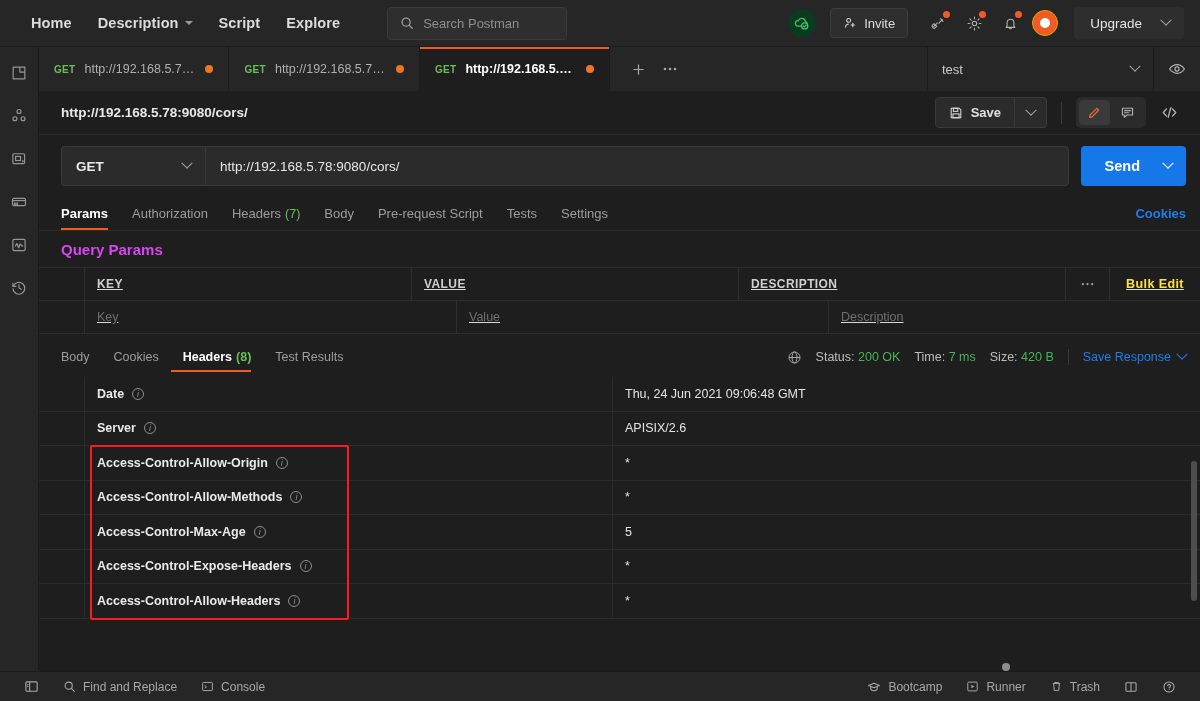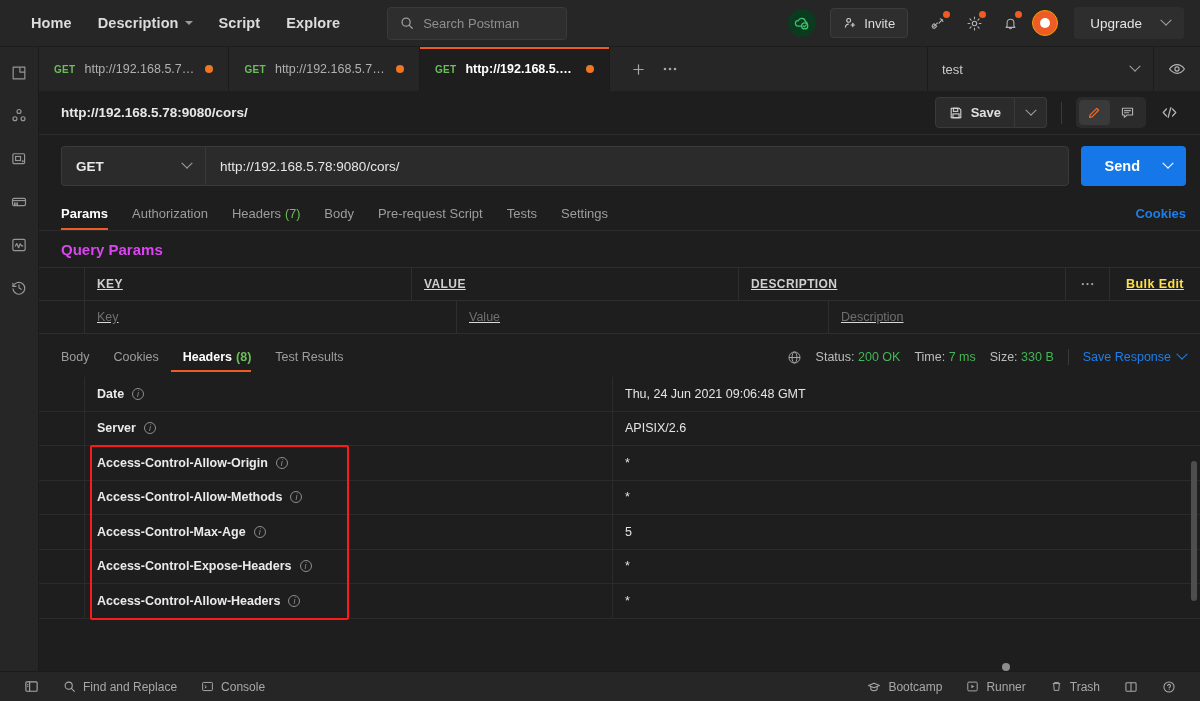--- a/index.html
+++ b/index.html
@@ -513,21 +513,21 @@
             <span>
               <span>Status:</span>
               <span class="v">200 OK</span>
             </span>
             <span>
               <span>Time:</span>
               <span class="v">7 ms</span>
             </span>
             <span>
               <span>Size:</span>
-              <span class="v">330 B</span>
+              <span class="v">420 B</span>
             </span>
             <span class="meta-sep"></span>
             <span class="save-resp">
               <span>Save Response</span>
               <span class="chev" style="border-color:#1f7de8;"></span>
             </span>
           </div>
         </div>
 
         <div class="htable">

